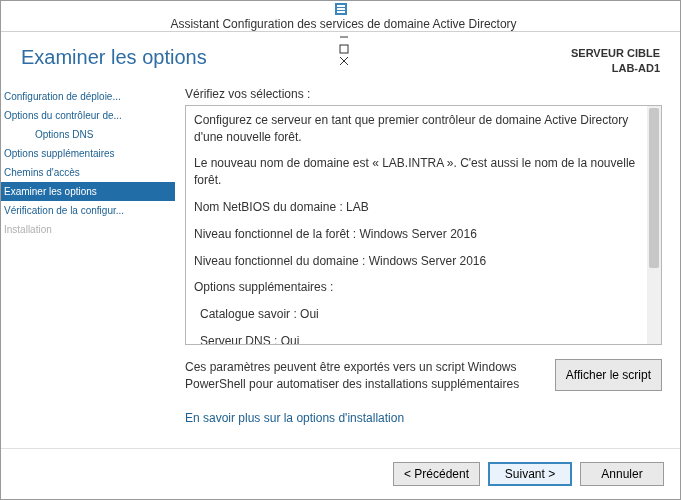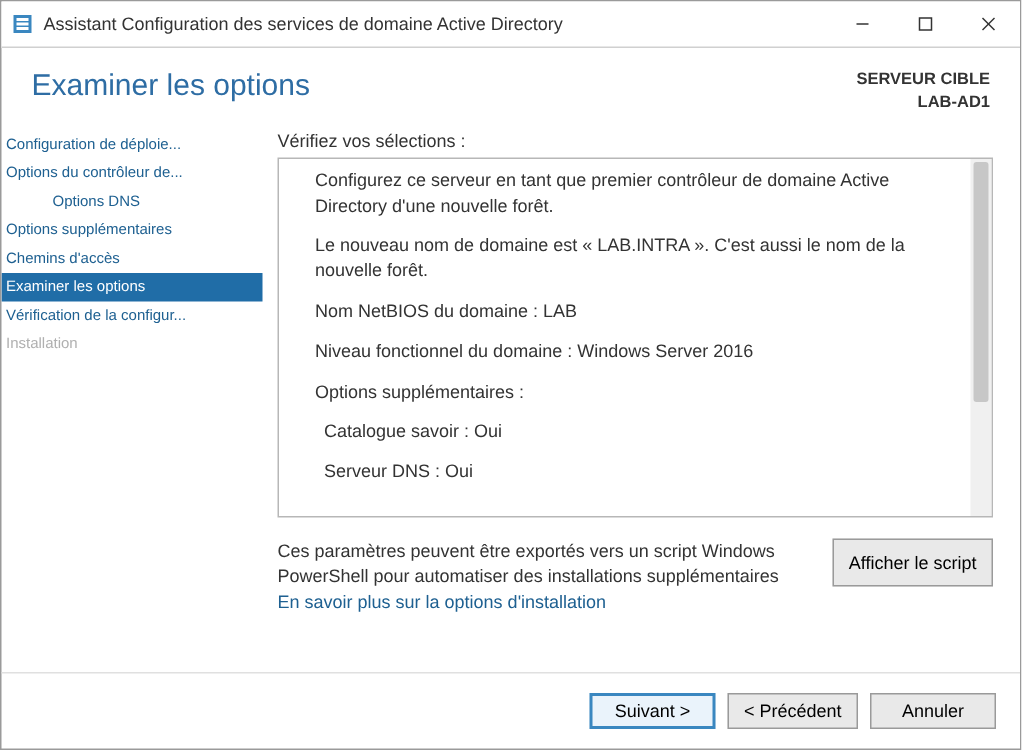--- a/index.html
+++ b/index.html
@@ -23,20 +23,21 @@
     background: #fff;
   }
   
   .titlebar {
     height: 30px;
     display: flex;
     align-items: center;
     background: #fff;
     border-bottom: 1px solid #d0d0d0;
     padding-left: 6px;
+    flex-direction: column;
   }
   .titlebar .app-icon {
     width: 16px;
     height: 16px;
     margin-right: 6px;
     display: inline-flex;
     align-items: center;
     justify-content: center;
   }
   .titlebar .title-text {
@@ -125,21 +126,21 @@
   }
   .review-box .inner {
     position: absolute;
     left: 0; right: 14px; top: 0; bottom: 0;
     padding: 6px 8px;
     color: #333;
     font-size: 12px;
     line-height: 1.4;
     overflow: hidden;
   }
-  .review-box .inner p { margin: 0 0 10px 16px; }
+  .review-box .inner p { margin: 0 0 10px 0; }
   .review-box .inner p.sub { padding-left: 6px; }
   .review-scrollbar {
     position: absolute;
     right: 0; top: 0; bottom: 0;
     width: 14px;
     background: #f0f0f0;
   }
   .review-scrollbar .thumb {
     position: absolute;
     left: 2px; right: 2px;
@@ -163,21 +164,21 @@
     border: 1px solid #9a9a9a;
     background: #e9e9e9;
     padding: 3px 10px;
     height: 32px;
     font-size: 12px;
     cursor: pointer;
     font-family: inherit;
     white-space: nowrap;
   }
   .learn-more {
-    margin-top: 2px;
+    margin-top: 19px;
     font-size: 12px;
     color: #1e6091;
     cursor: pointer;
   }
   
   .footer {
     height: 50px;
     border-top: 1px solid #e0e0e0;
     display: flex;
     align-items: center;
@@ -263,20 +264,21 @@
       </div>
 
     <div class="content">
       <div class="verify-label">Vérifiez vos sélections :</div>
 
       <div class="review-box">
         <div class="inner" id="review-inner">
             <p>Configurez ce serveur en tant que premier contrôleur de domaine Active Directory d'une nouvelle forêt.</p>
             <p>Le nouveau nom de domaine est « LAB.INTRA ». C'est aussi le nom de la nouvelle forêt.</p>
             <p>Nom NetBIOS du domaine : LAB</p>
+            <p>Niveau fonctionnel de la forêt : Windows Server 2016</p>
             <p>Niveau fonctionnel du domaine : Windows Server 2016</p>
             <p>Options supplémentaires :</p>
             <p class="sub">Catalogue savoir : Oui</p>
             <p class="sub">Serveur DNS : Oui</p>
           </div>
         <div class="review-scrollbar">
           <div class="thumb"></div>
         </div>
       </div>
 
@@ -284,18 +286,18 @@
         <div class="export-text">Ces paramètres peuvent être exportés vers un script Windows PowerShell pour automatiser des installations supplémentaires</div>
         <button class="btn-script">Afficher le script</button>
       </div>
 
       <div class="learn-more">En savoir plus sur la options d'installation</div>
     </div>
 
   </div>
 
   <div class="footer">
+    <button class="btn">&lt; Précédent</button>
     <button class="btn default">Suivant &gt;</button>
-    <button class="btn">&lt; Précédent</button>
     <button class="btn">Annuler</button>
   </div>
 
 </div>
 
 </body></html>

